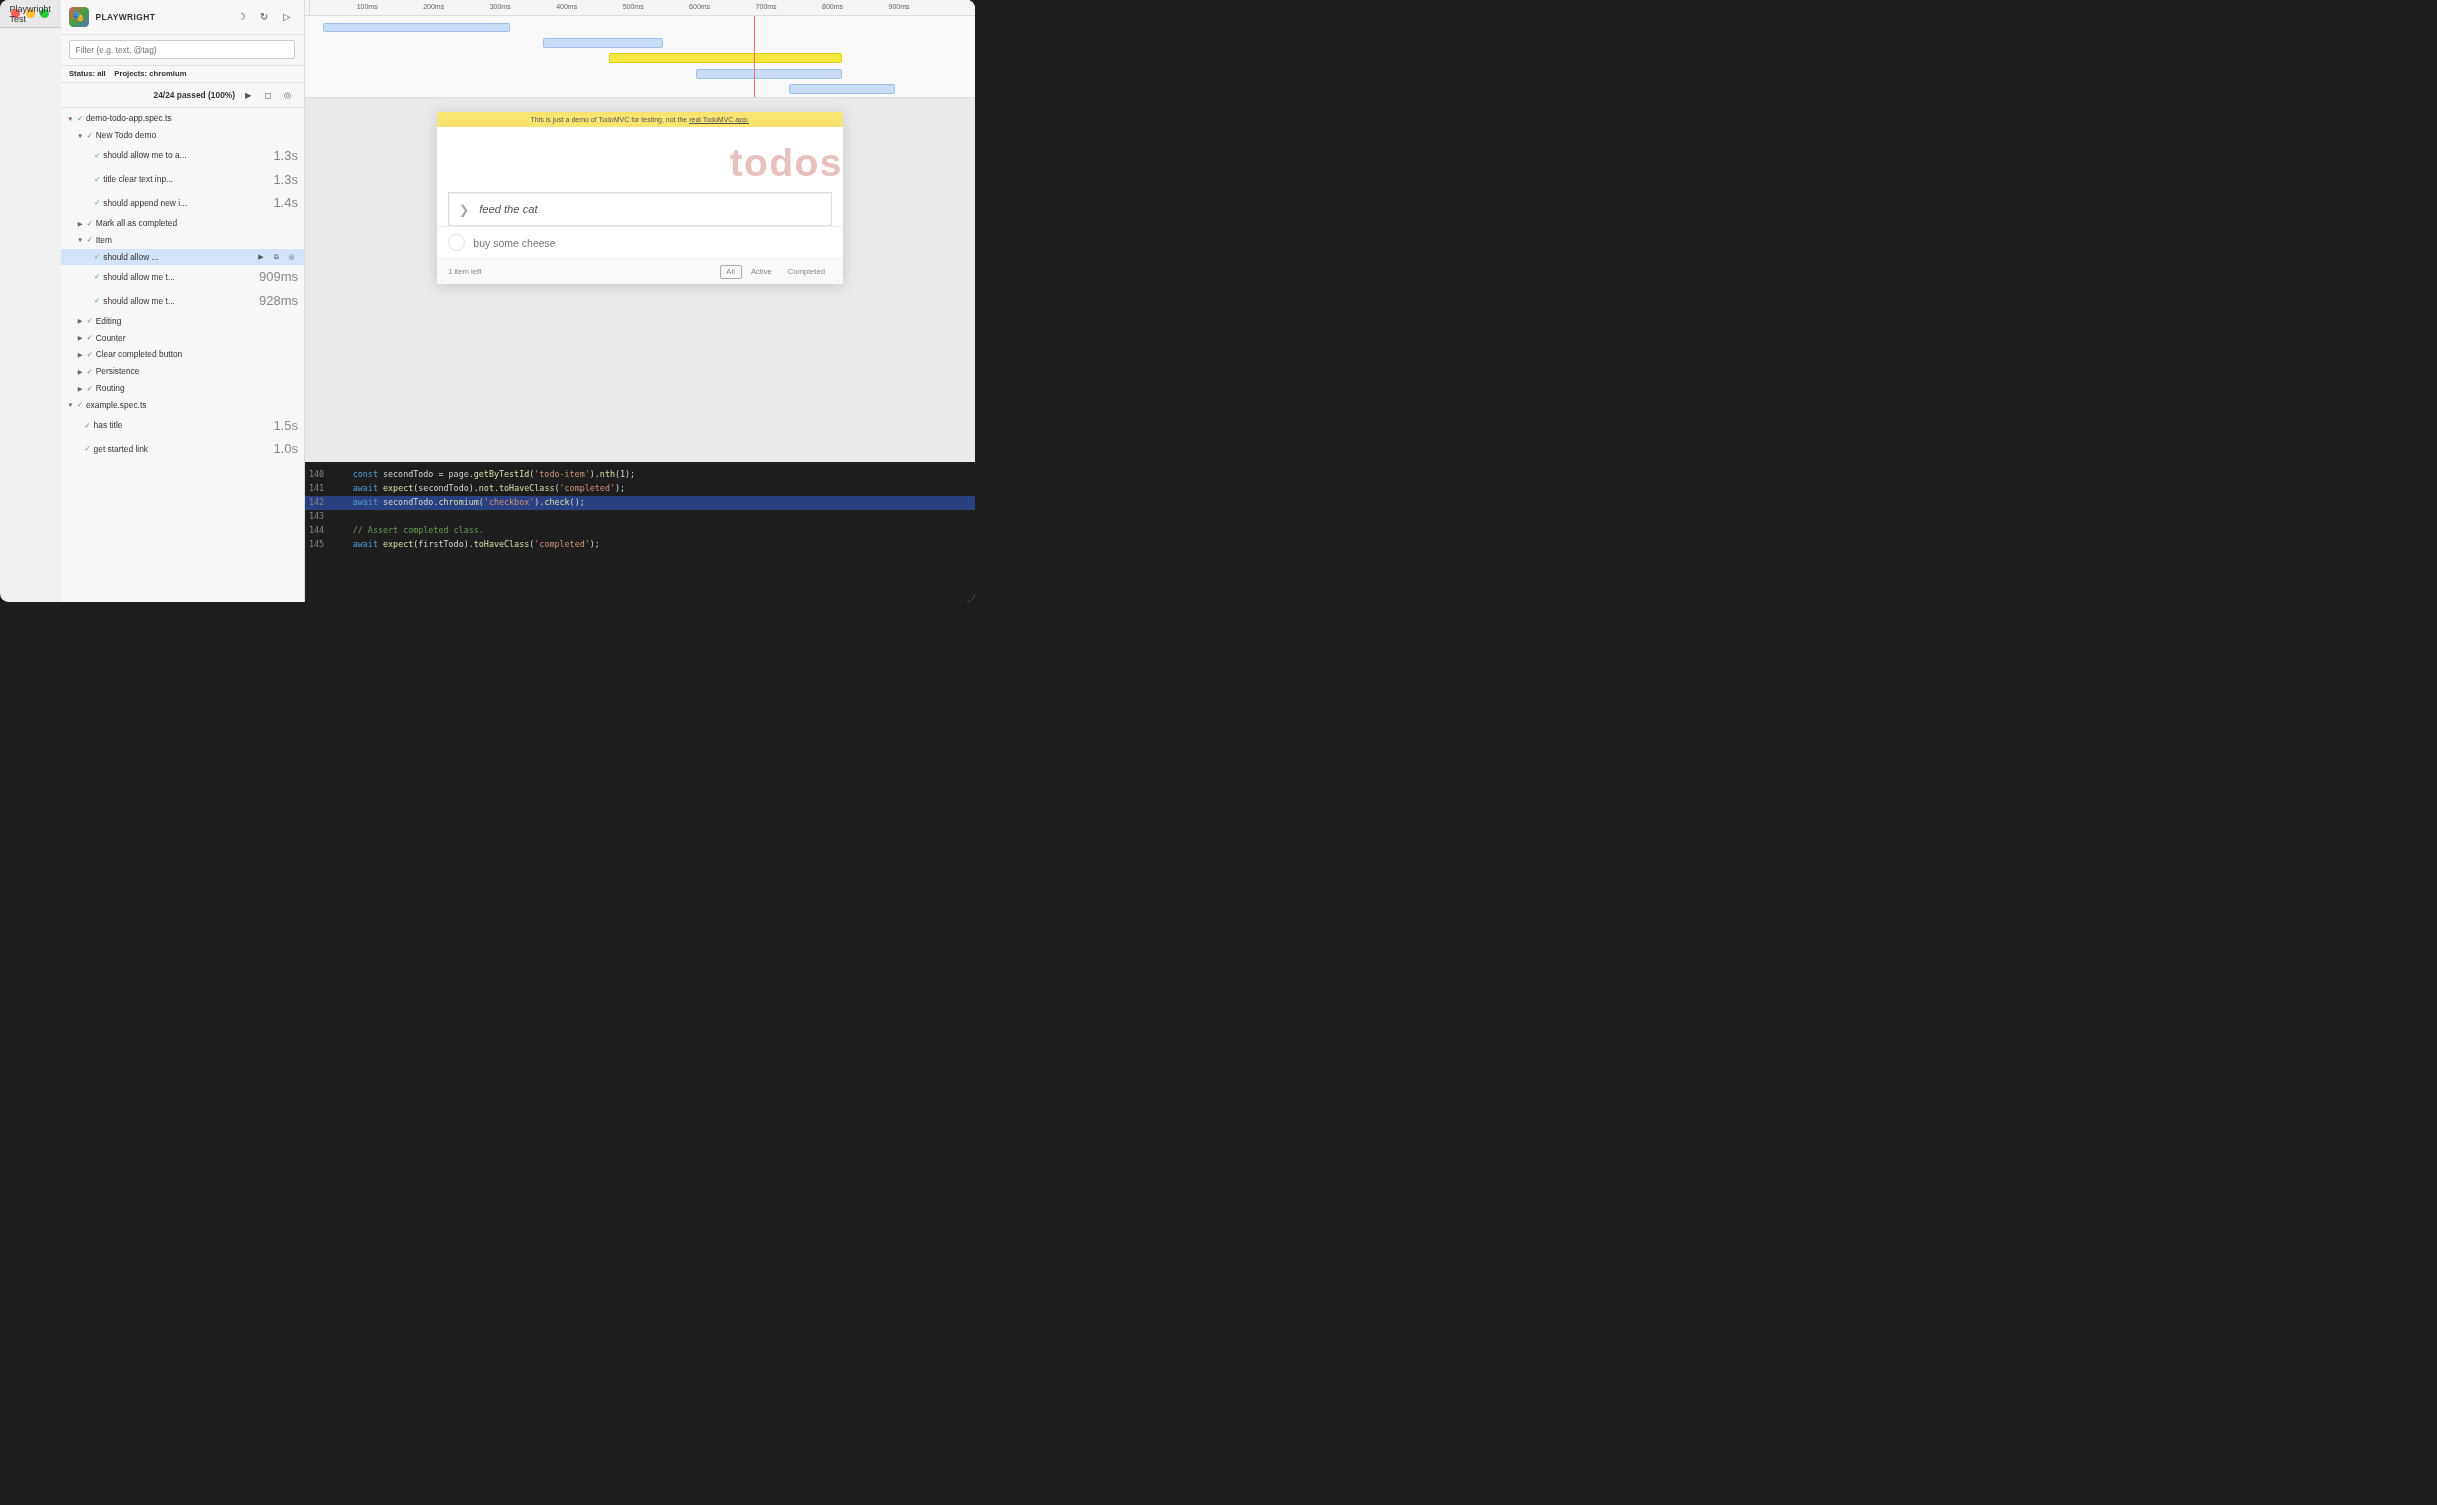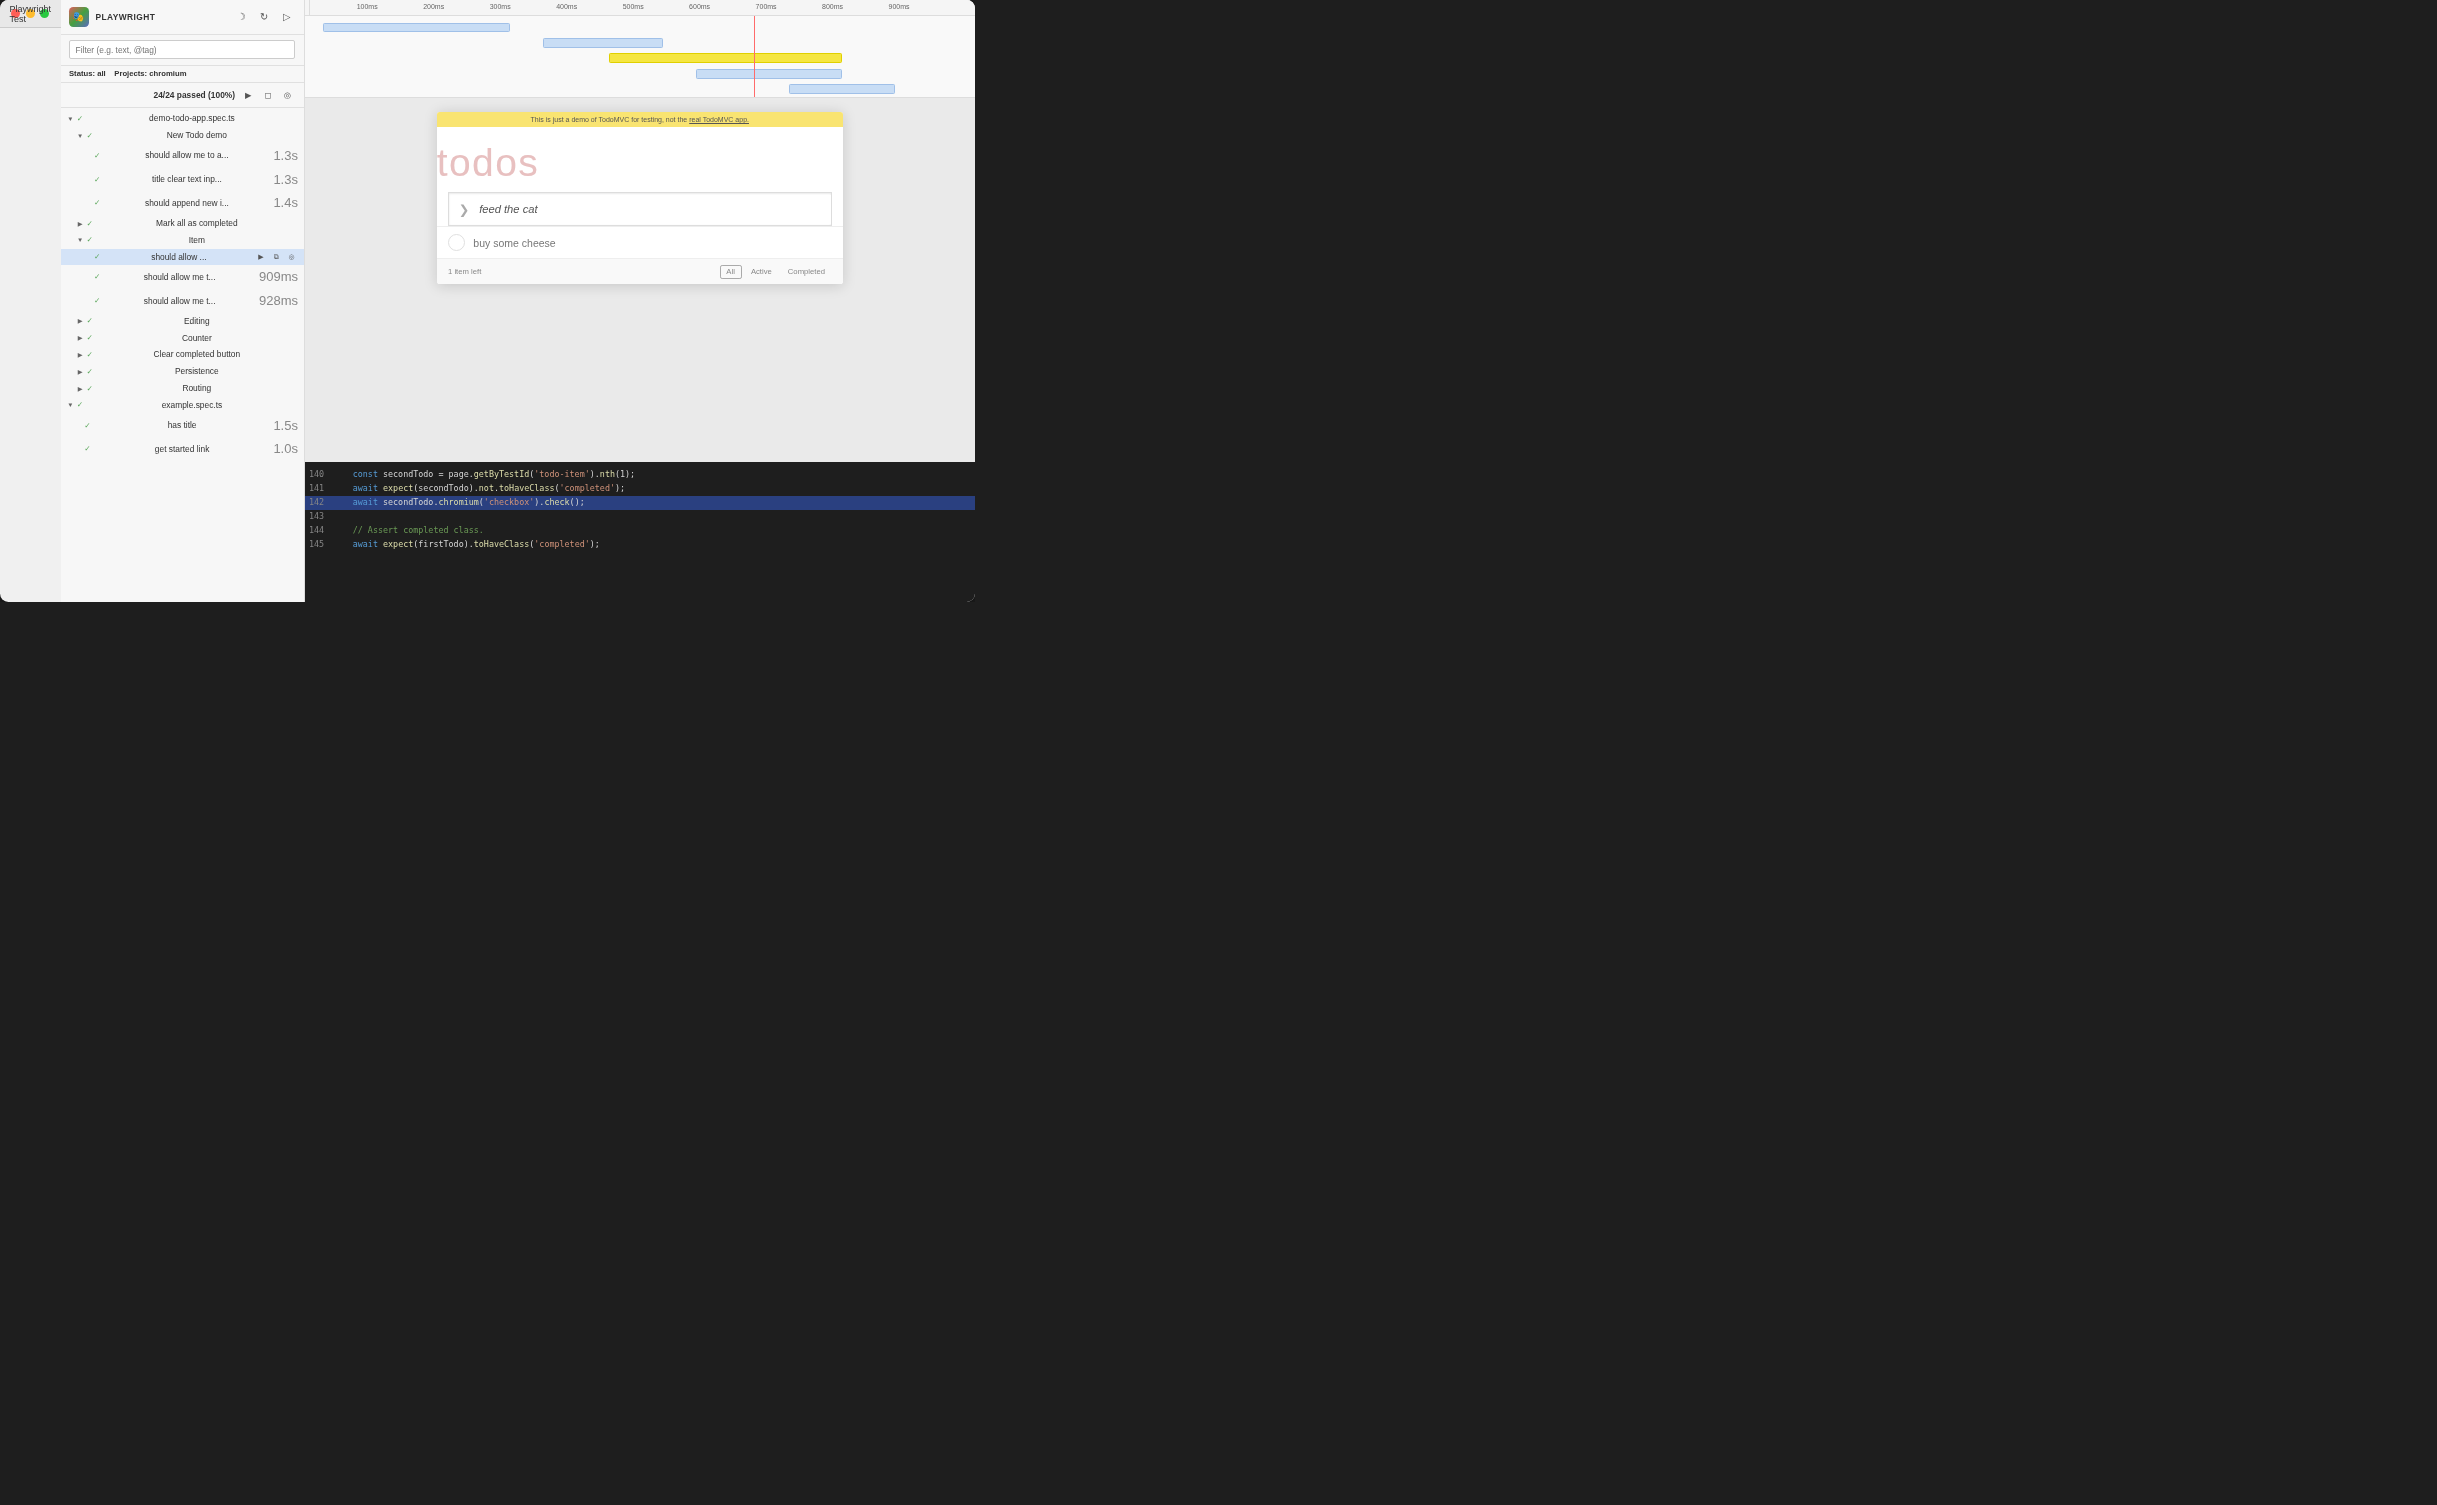--- a/index.html
+++ b/index.html
@@ -205,21 +205,20 @@
     .check-icon {
       color: #5ba75b;
       margin-right: 2.8px;
       font-size: 7.7px;
     }
     .tree-label {
       flex: 1;
       white-space: nowrap;
       overflow: hidden;
       text-overflow: ellipsis;
-      text-align: center;
     }
     .tree-time {
       color: #888;
       font-size: 13px;
       margin-left: 2.8px;
     }
     .tree-actions {
       display: flex;
       gap: 2.8px;
       opacity: 0;
@@ -319,25 +318,25 @@
     .todo-app-banner {
       background: #f9e471;
       padding: 4.2px 8.4px;
       font-size: 7px;
       color: #555;
       text-align: center;
     }
     .todo-app-banner a { color: #555; text-decoration: underline; }
 
     .todo-header {
-      text-align: left;
+      text-align: right;
       padding: 14px 0 7px;
       color: #e8c0c0;
       font-size: 39px;
-      font-weight: 400;
+      font-weight: 700;
       font-family: 'Helvetica Neue', sans-serif;
       letter-spacing: 1.4px;
     }
 
     .todo-input-area {
       padding: 0 11.2px;
     }
     .todo-input-row {
       display: flex;
       align-items: center;

